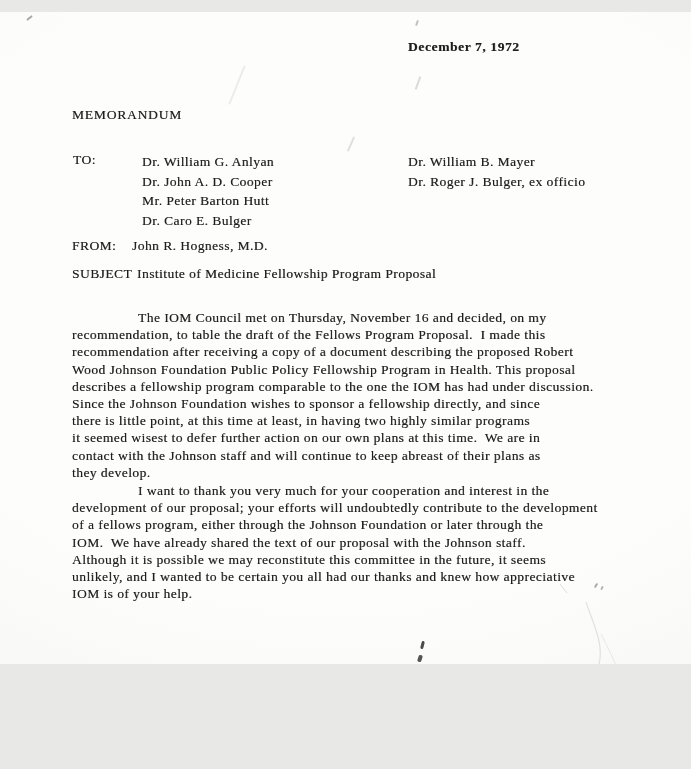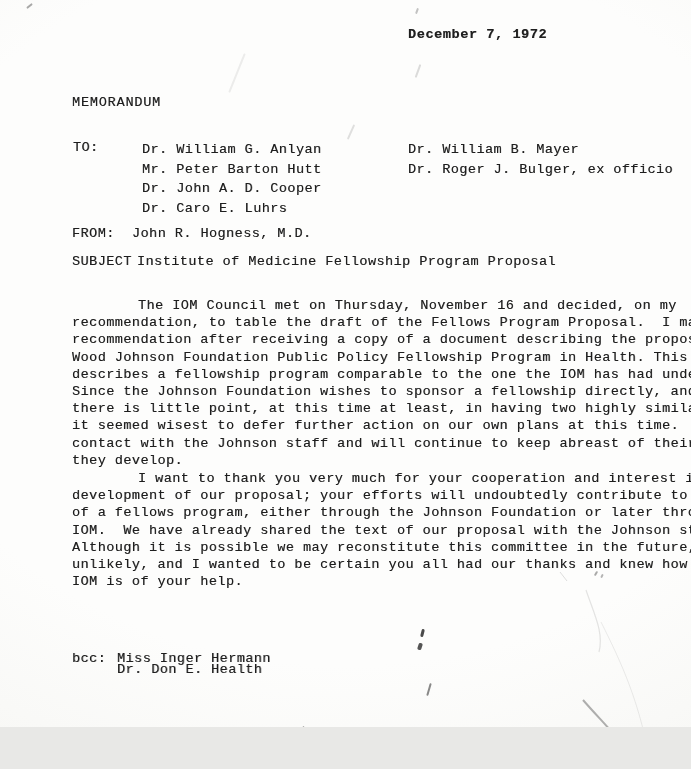--- a/index.html
+++ b/index.html
@@ -1,22 +1,22 @@
 <!DOCTYPE html>
 <html><head>
 <meta charset="utf-8">
 <style>
   html,body { margin:0; padding:0; background:#e8e8e6; }
   .page {
     position:relative;
-    width:691px; height:727px;
-    margin:0 auto;
+    width:691px; height:652px;
+    margin:12px auto;
     background:
       radial-gradient(ellipse 120% 90% at 50% 42%, #fdfdfc 55%, #f5f5f2 92%, #efefec 100%);
-    font-family:Liberation Mono, monospace;
+    font-family:Liberation Serif, serif;
     color:#1e1e1e;
     overflow:hidden;
     text-shadow:0.35px 0.2px 0.3px rgba(30,30,30,0.5);
   }
   .abs { position:absolute; }
   .t { font-size:13.5px; letter-spacing:0.45px; }
   .date-line   { left:408px; top:27px;  font-weight:bold; letter-spacing:0.6px; }
   .memo-title  { left:72px;  top:95px;  letter-spacing:0.8px; }
   .to-label    { left:73px;  top:140px; }
   .to-col      { line-height:19.5px; }
@@ -61,23 +61,23 @@
 <div class="page">
 
   <div class="abs t date-line">December 7, 1972</div>
 
   <div class="abs t memo-title">MEMORANDUM</div>
 
   <div class="abs t to-label">TO:</div>
 
   <div class="abs t to-col to-col1">
     <div>Dr. William G. Anlyan</div>
+    <div>Dr. John A. D. Cooper</div>
     <div>Mr. Peter Barton Hutt</div>
-    <div>Dr. John A. D. Cooper</div>
-    <div>Dr. Caro E. Luhrs</div>
+    <div>Dr. Caro E. Bulger</div>
   </div>
 
   <div class="abs t to-col to-col2">
     <div>Dr. William B. Mayer</div>
     <div>Dr. Roger J. Bulger, ex officio</div>
   </div>
 
   <div class="abs t from-label">FROM:</div>
   <div class="abs t from-value">John R. Hogness, M.D.</div>
 

